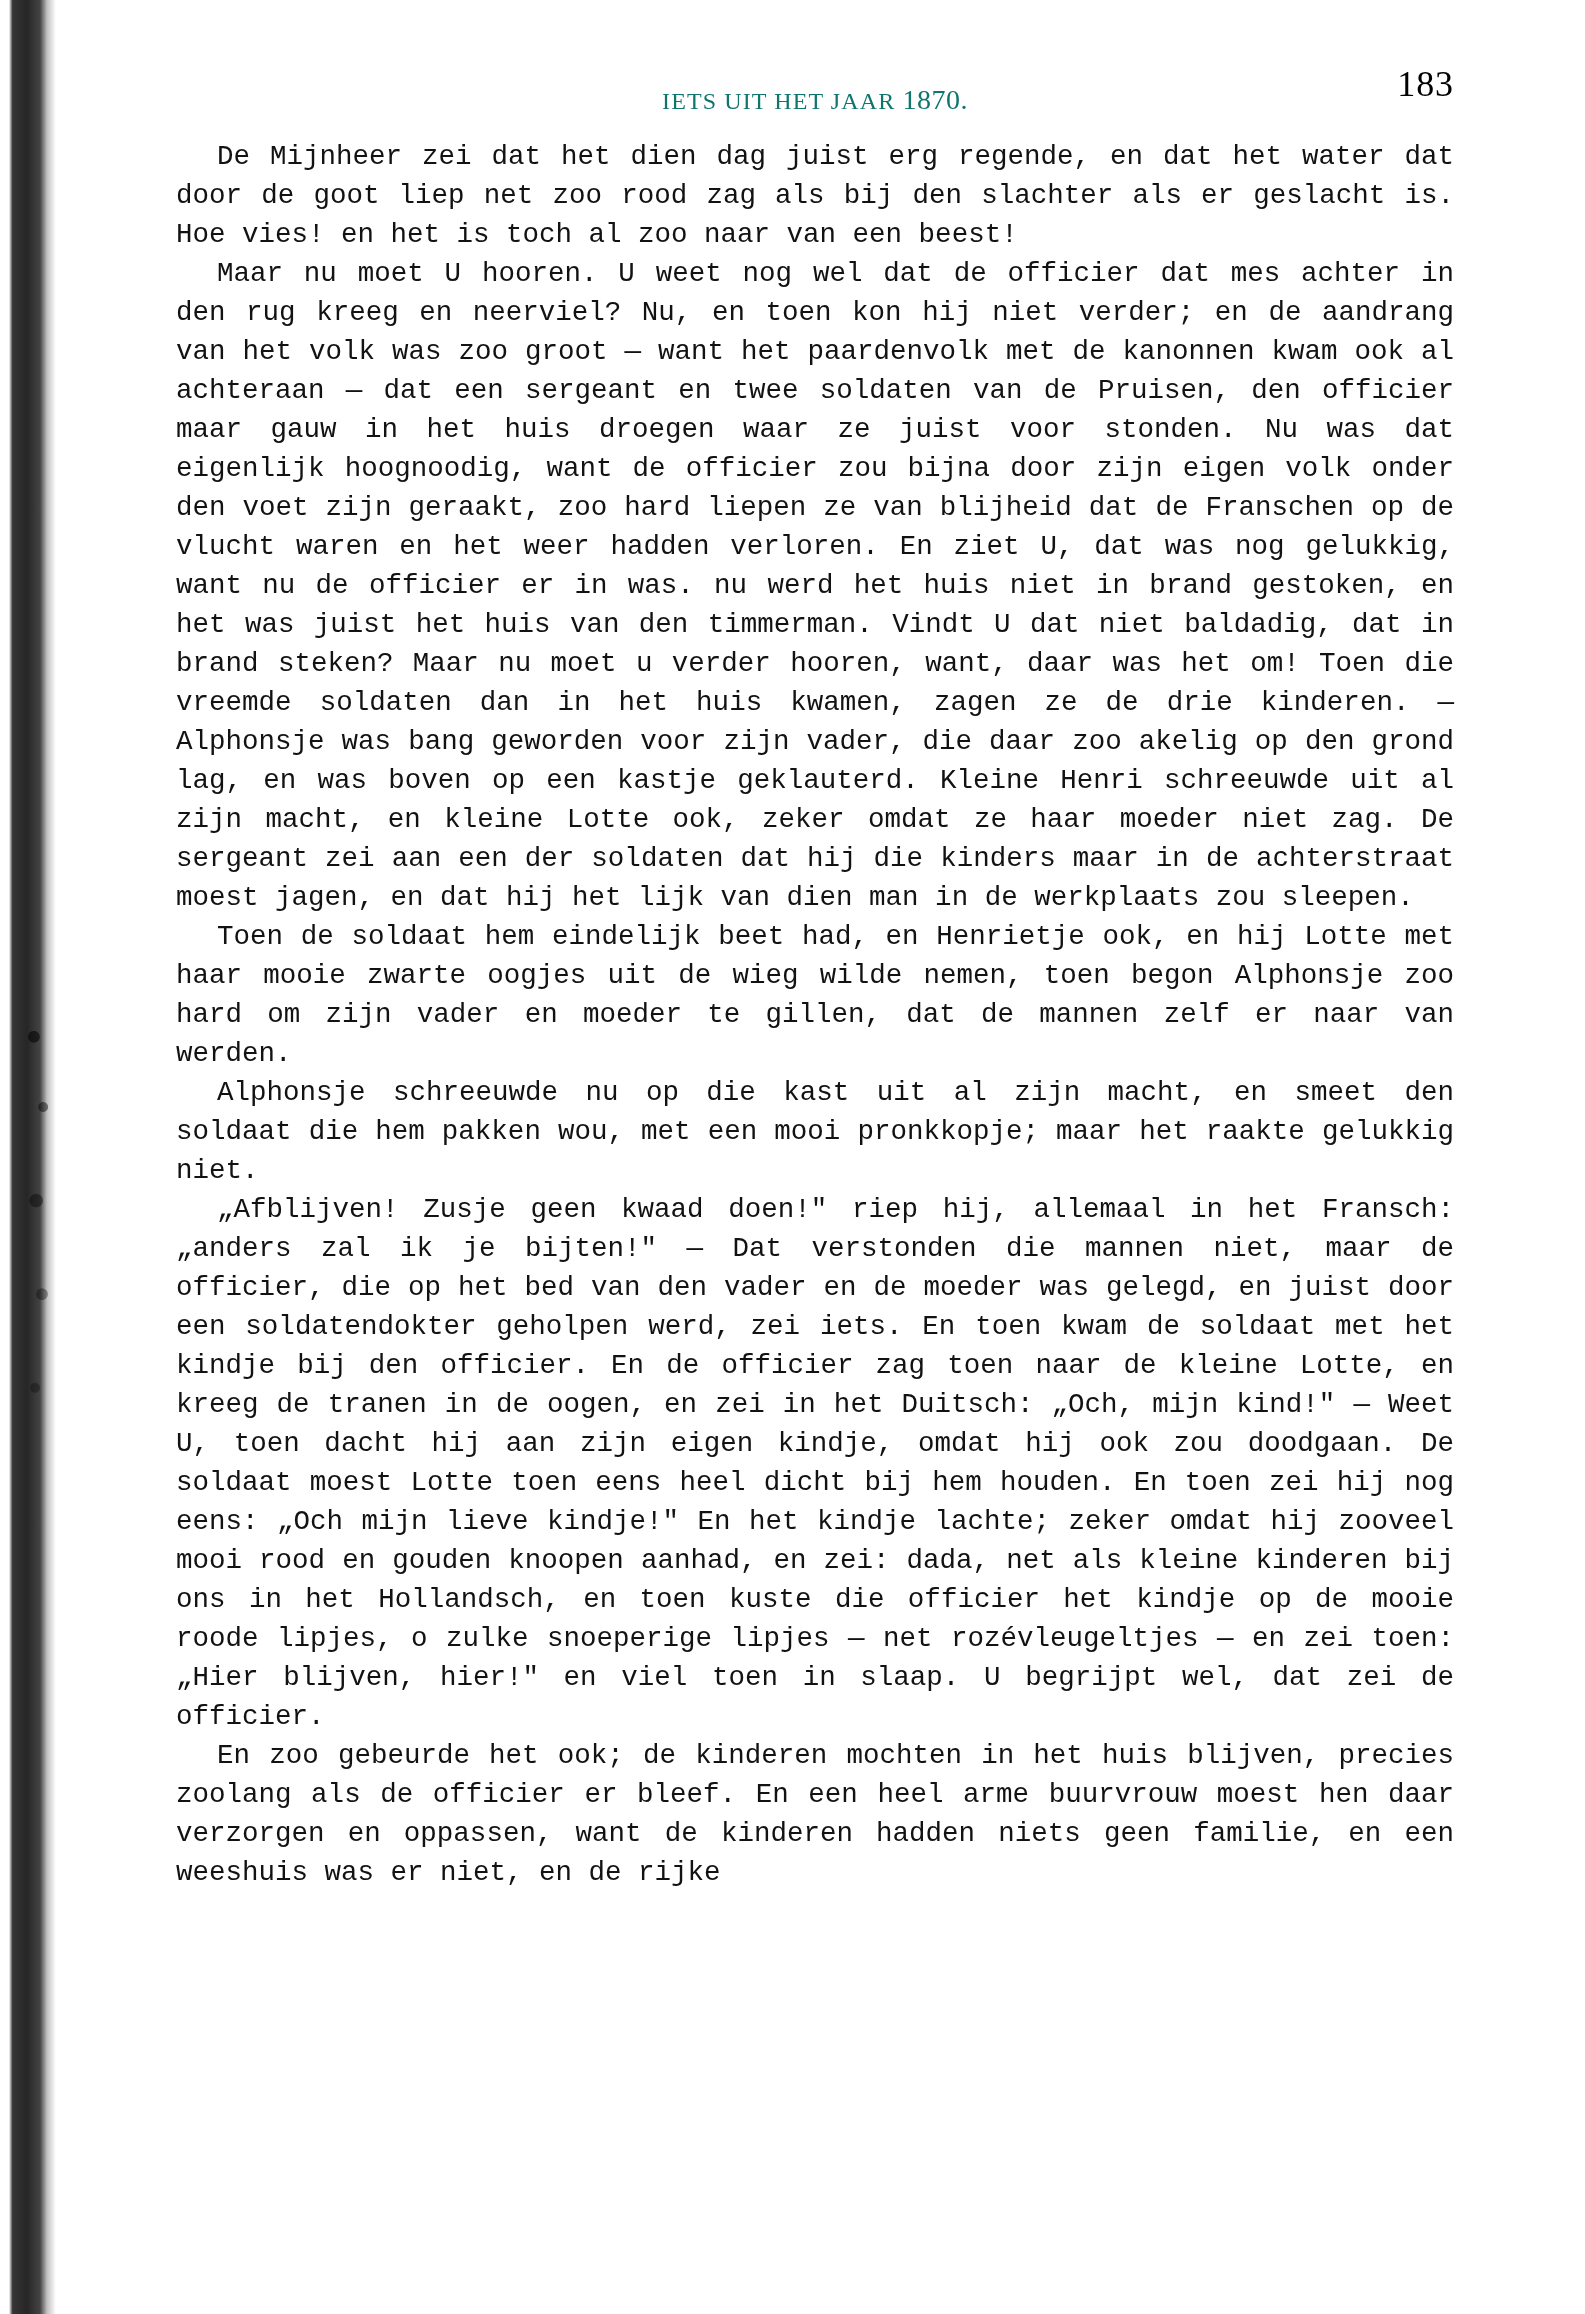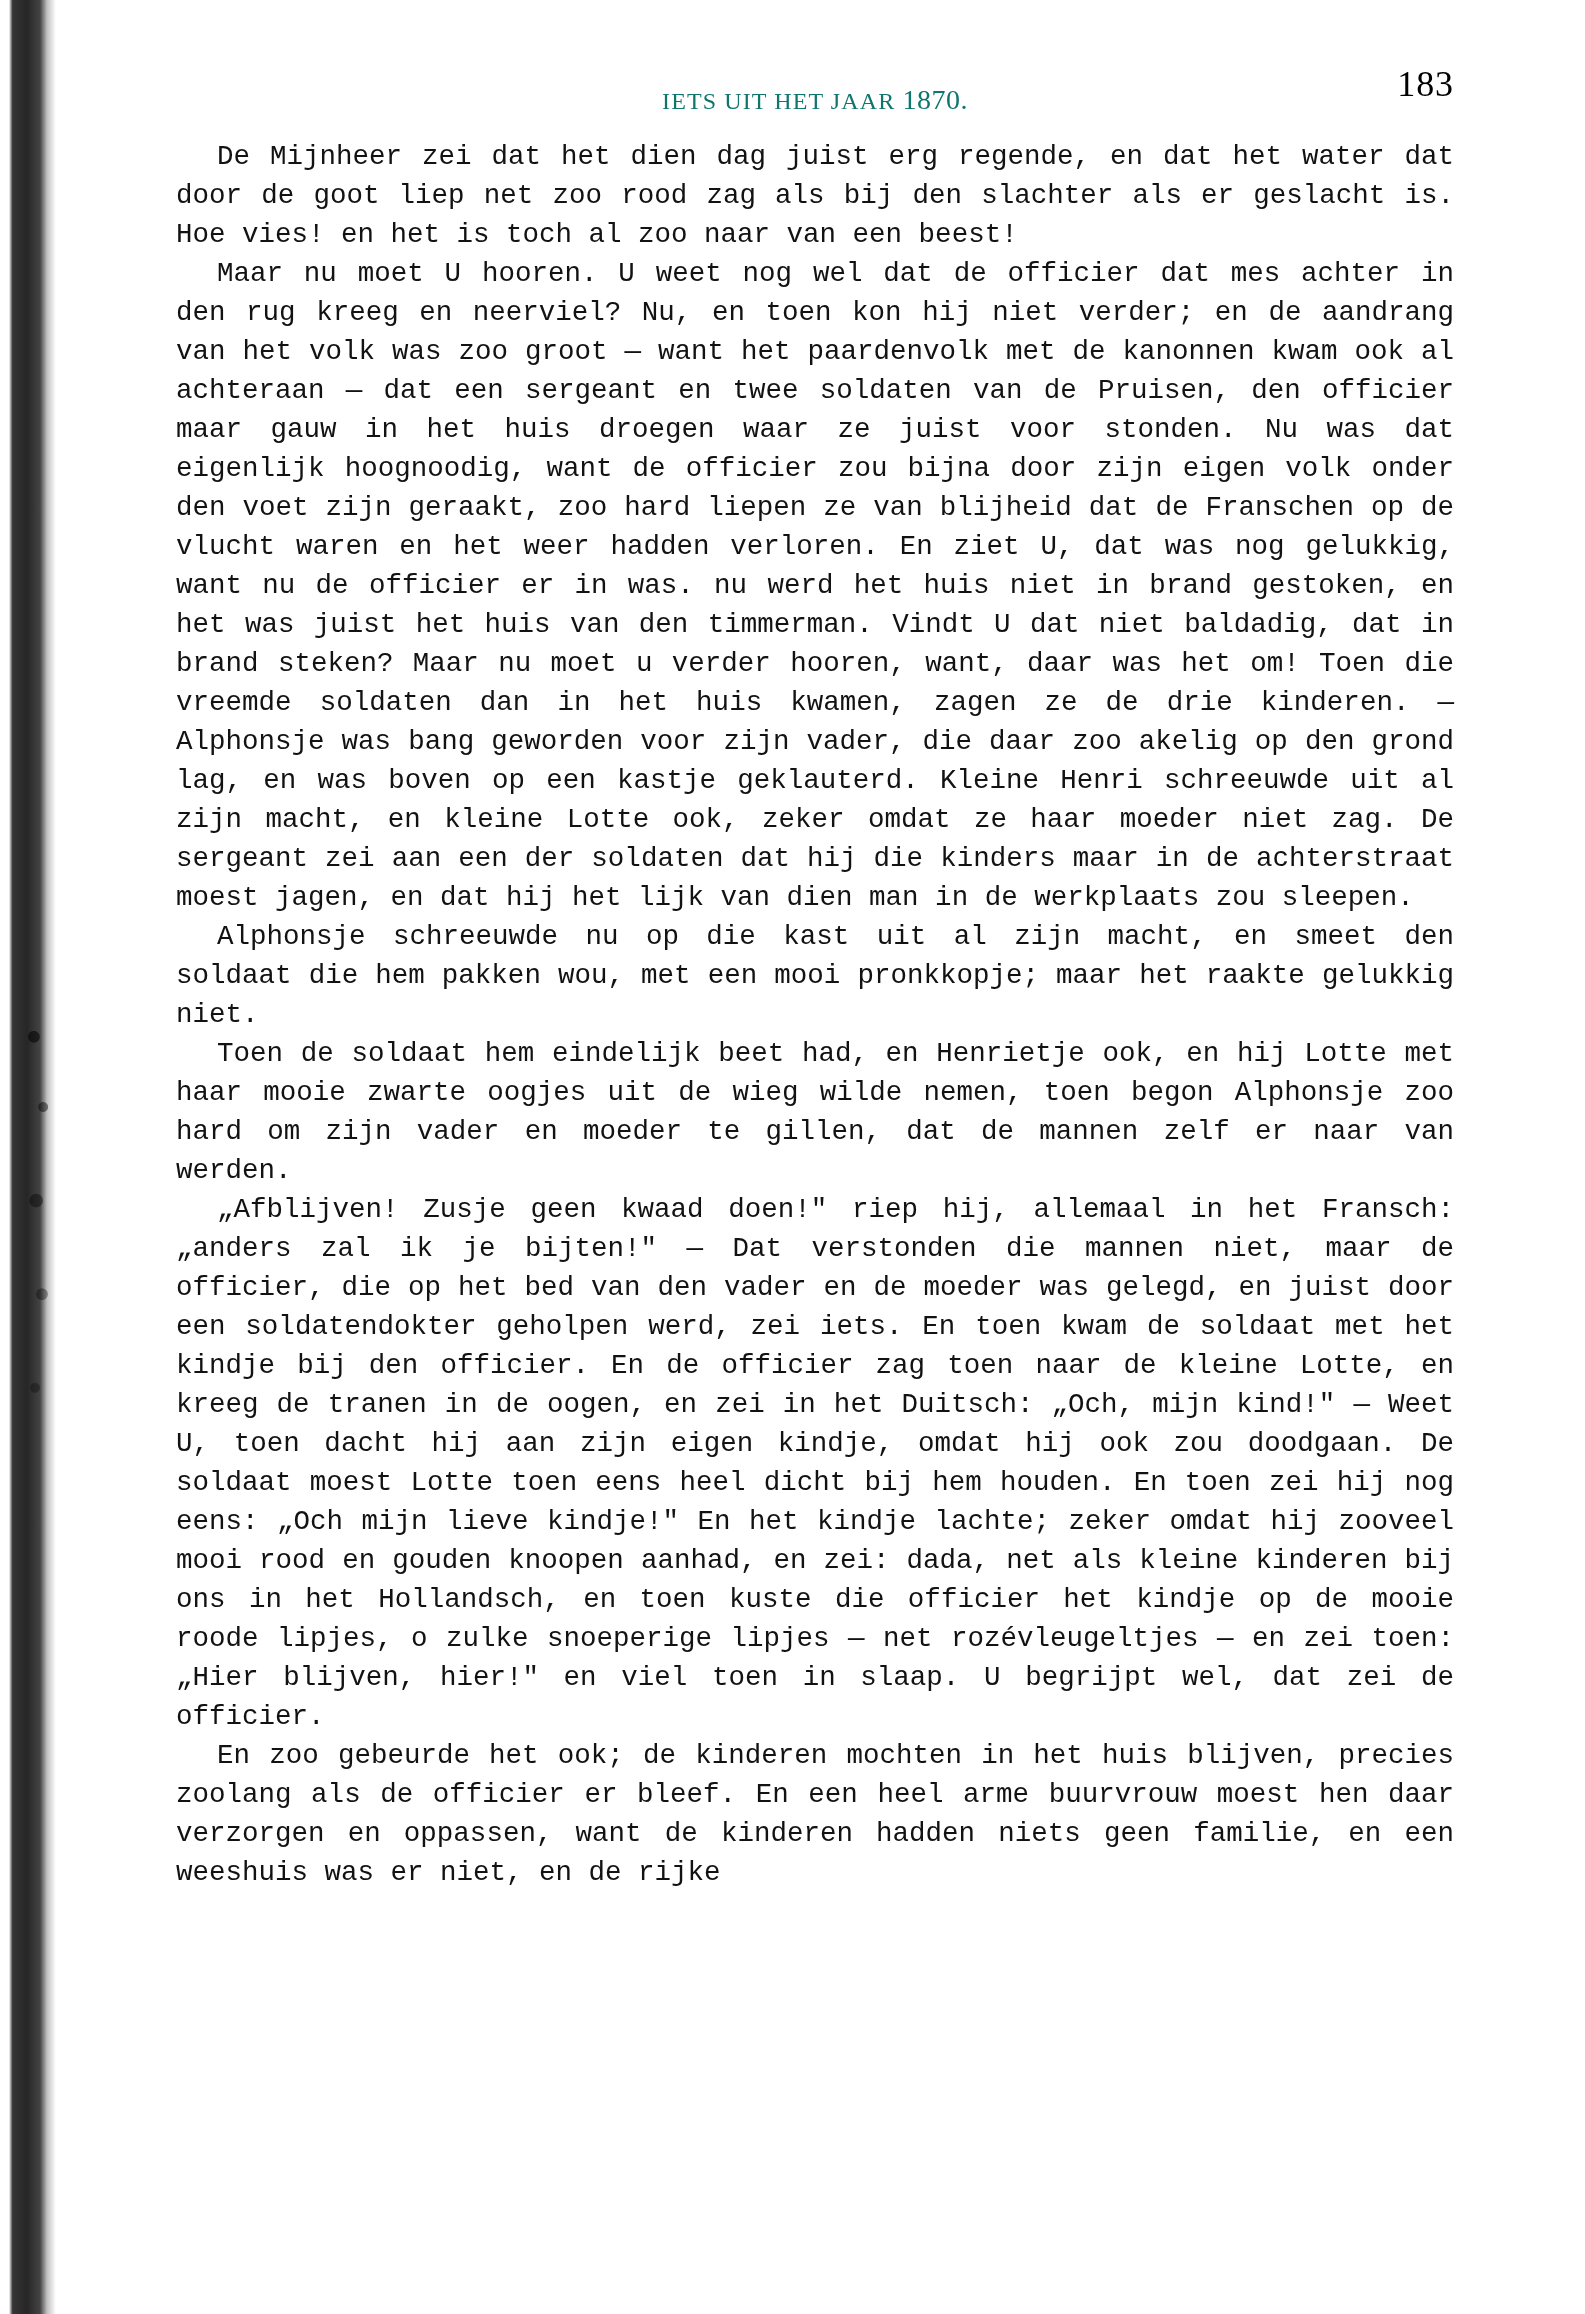--- a/index.html
+++ b/index.html
@@ -122,21 +122,21 @@
       <div class="head-title">
         <span>IETS UIT HET JAAR</span>
         <span class="yr">1870.</span>
       </div>
       <div class="page-number">183</div>
     </header>
 
     <section class="body-text">
       <p>De Mijnheer zei dat het dien dag juist erg regende, en dat het water dat door de goot liep net zoo rood zag als bij den slachter als er geslacht is. Hoe vies! en het is toch al zoo naar van een beest!</p>
       <p>Maar nu moet U hooren. U weet nog wel dat de officier dat mes achter in den rug kreeg en neerviel? Nu, en toen kon hij niet verder; en de aandrang van het volk was zoo groot — want het paardenvolk met de kanonnen kwam ook al achteraan — dat een sergeant en twee soldaten van de Pruisen, den officier maar gauw in het huis droegen waar ze juist voor stonden. Nu was dat eigenlijk hoognoodig, want de officier zou bijna door zijn eigen volk onder den voet zijn geraakt, zoo hard liepen ze van blijheid dat de Franschen op de vlucht waren en het weer hadden verloren. En ziet U, dat was nog gelukkig, want nu de officier er in was. nu werd het huis niet in brand gestoken, en het was juist het huis van den timmerman. Vindt U dat niet baldadig, dat in brand steken? Maar nu moet u verder hooren, want, daar was het om! Toen die vreemde soldaten dan in het huis kwamen, zagen ze de drie kinderen. — Alphonsje was bang geworden voor zijn vader, die daar zoo akelig op den grond lag, en was boven op een kastje geklauterd. Kleine Henri schreeuwde uit al zijn macht, en kleine Lotte ook, zeker omdat ze haar moeder niet zag. De sergeant zei aan een der soldaten dat hij die kinders maar in de achterstraat moest jagen, en dat hij het lijk van dien man in de werkplaats zou sleepen.</p>
+      <p>Toen de soldaat hem eindelijk beet had, en Henrietje ook, en hij Lotte met haar mooie zwarte oogjes uit de wieg wilde nemen, toen begon Alphonsje zoo hard om zijn vader en moeder te gillen, dat de mannen zelf er naar van werden.</p>
       <p>Alphonsje schreeuwde nu op die kast uit al zijn macht, en smeet den soldaat die hem pakken wou, met een mooi pronkkopje; maar het raakte gelukkig niet.</p>
-      <p>Toen de soldaat hem eindelijk beet had, en Henrietje ook, en hij Lotte met haar mooie zwarte oogjes uit de wieg wilde nemen, toen begon Alphonsje zoo hard om zijn vader en moeder te gillen, dat de mannen zelf er naar van werden.</p>
       <p>„Afblijven! Zusje geen kwaad doen!" riep hij, allemaal in het Fransch: „anders zal ik je bijten!" — Dat verstonden die mannen niet, maar de officier, die op het bed van den vader en de moeder was gelegd, en juist door een soldatendokter geholpen werd, zei iets. En toen kwam de soldaat met het kindje bij den officier. En de officier zag toen naar de kleine Lotte, en kreeg de tranen in de oogen, en zei in het Duitsch: „Och, mijn kind!" — Weet U, toen dacht hij aan zijn eigen kindje, omdat hij ook zou doodgaan. De soldaat moest Lotte toen eens heel dicht bij hem houden. En toen zei hij nog eens: „Och mijn lieve kindje!" En het kindje lachte; zeker omdat hij zooveel mooi rood en gouden knoopen aanhad, en zei: dada, net als kleine kinderen bij ons in het Hollandsch, en toen kuste die officier het kindje op de mooie roode lipjes, o zulke snoeperige lipjes — net rozévleugeltjes — en zei toen: „Hier blijven, hier!" en viel toen in slaap. U begrijpt wel, dat zei de officier.</p>
       <p>En zoo gebeurde het ook; de kinderen mochten in het huis blijven, precies zoolang als de officier er bleef. En een heel arme buurvrouw moest hen daar verzorgen en oppassen, want de kinderen hadden niets geen familie, en een weeshuis was er niet, en de rijke</p>
     </section>
 
   </div>
 </div>
 
 
 </body></html>

